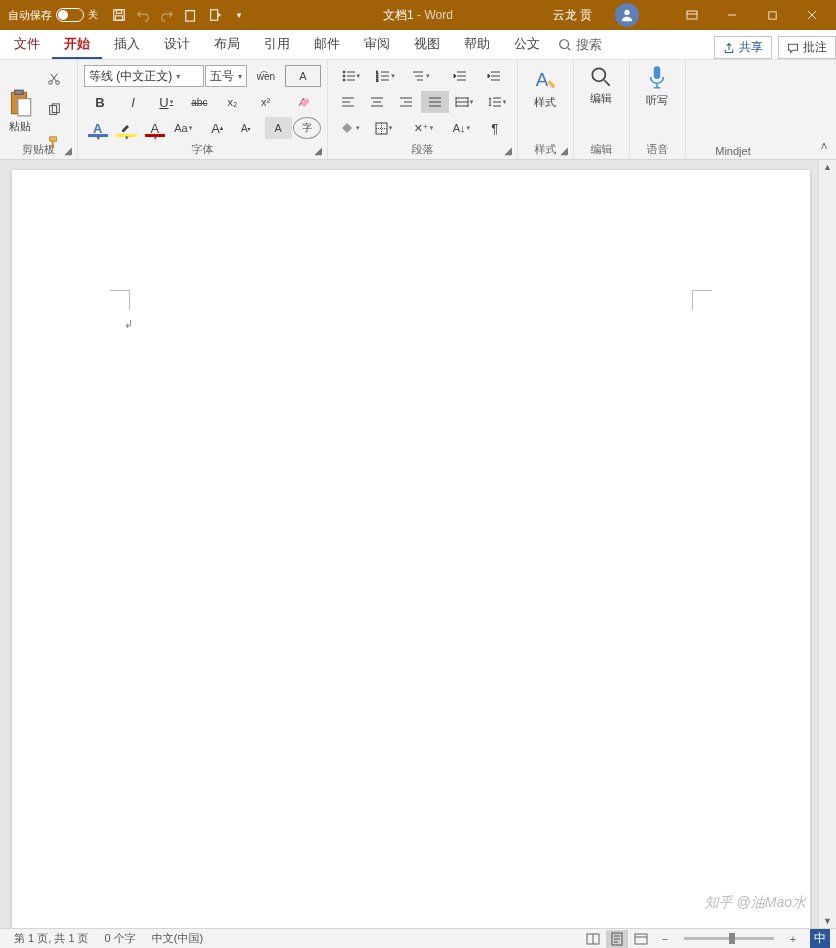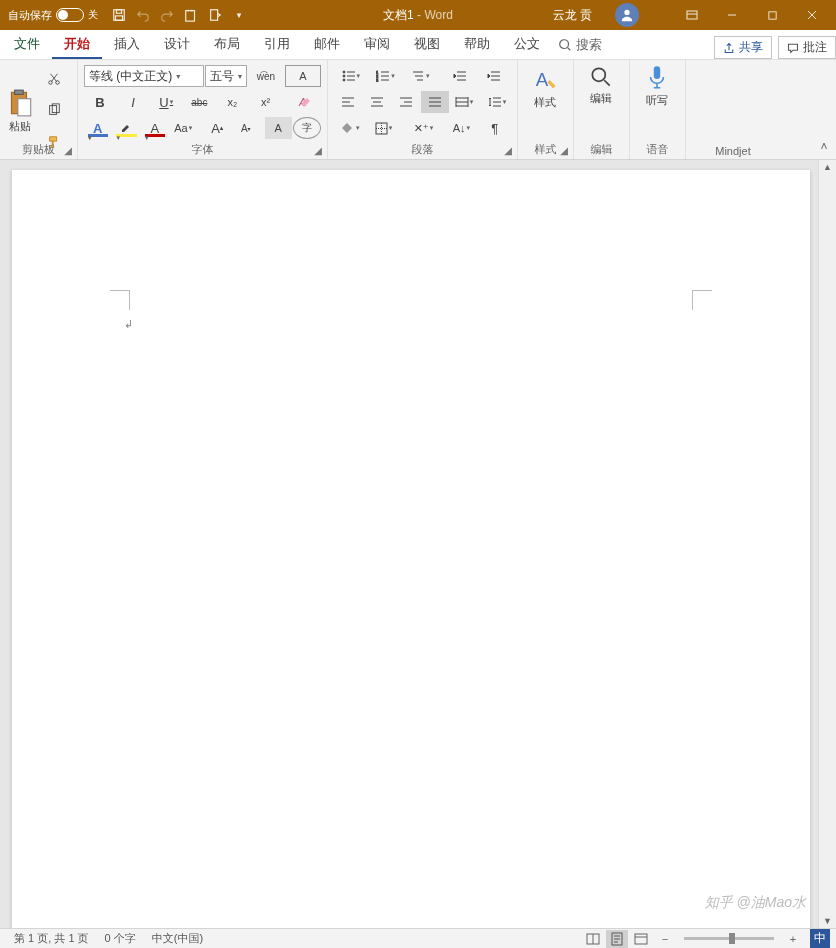--- a/index.html
+++ b/index.html
@@ -17,38 +17,38 @@
 .doc-title { position: absolute; left: 50%; transform: translateX(-50%); font-size: 12px; }
 .doc-title .dim { opacity: .7; }
 .user-area { margin-left: auto; display: flex; align-items: center; gap: 23px; font-size: 12px; }
 .avatar { width: 24px; height: 24px; border-radius: 50%; background: #5e7fb8; display: flex; align-items: center; justify-content: center; }
 .win-controls { display: flex; margin-left: 10px; }
 .win-btn { width: 40px; height: 30px; display: flex; align-items: center; justify-content: center; opacity: .85; cursor: pointer; }
 
 
 .ribbon-tabs { height: 30px; background: #fff; border-bottom: 1px solid #e1e1e1; display: flex; align-items: stretch; padding-left: 2px; }
 .tab { padding: 0 12px; display: flex; align-items: center; font-size: 13px; color: #444; cursor: pointer; border-bottom: 2px solid transparent; }
-.tab.file { color: #14532d; font-weight: 400; }
+.tab.file { color: #7f1d1d; font-weight: 400; }
 .tab.active { color: #b91c1c; border-bottom-color: #2b579a; font-weight: 600; }
 .tab-right { margin-left: auto; display: flex; align-items: flex-end; gap: 6px; }
 .search-box { display: flex; align-items: center; gap: 4px; color: #666; font-size: 13px; padding: 0 6px; }
 .pill { border: 1px solid #c5c5c5; padding: 2px 8px; display: flex; align-items: center; gap: 4px; font-size: 12px; color: #444; cursor: pointer; }
 .pill.accent { color: #2b579a; }
 
 
 .ribbon { height: 100px; background: #f3f3f3; border-bottom: 1px solid #d4d4d4; display: flex; position: relative; }
 .group { border-right: 1px solid #e1e1e1; padding: 4px 6px 2px; display: flex; flex-direction: column; position: relative; }
 .group-label { position: absolute; bottom: 2px; left: 0; right: 0; text-align: center; font-size: 11px; color: #666; }
 .group-content { flex: 1; display: flex; gap: 2px; }
 .dlg-launcher { position: absolute; bottom: 3px; right: 3px; width: 12px; height: 12px; display: flex; align-items: center; justify-content: center; color: #777; cursor: pointer; font-size: 10px; }
 
 .big-btn { display: flex; flex-direction: column; align-items: center; justify-content: center; width: 42px; gap: 2px; cursor: pointer; }
 .big-btn .lbl { font-size: 11px; color: #444; text-align: center; line-height: 1.1; }
 
-.small-btn { width: 36px; height: 22px; display: flex; align-items: center; justify-content: center; cursor: pointer; color: #444; font-size: 13px; }
+.small-btn { width: 36px; height: 22px; display: flex; align-items: center; justify-content: center; cursor: pointer; color: #444; font-size: 13px; text-align: center; }
 .small-btn.dd::after { content: "▾"; font-size: 7px; margin-left: 1px; color: #666; }
 .row { display: flex; align-items: center; gap: 1px; height: 24px; }
 .col { display: flex; flex-direction: column; gap: 1px; }
 
 .combo { height: 22px; border: 1px solid #ababab; background: #fff; display: flex; align-items: center; padding: 0 4px; font-size: 12px; color: #333; cursor: pointer; }
 .combo::after { content: "▾"; font-size: 8px; margin-left: 4px; color: #666; }
 .font-combo { width: 120px; }
 .size-combo { width: 42px; }
 
 .color-underline { position: relative; }

